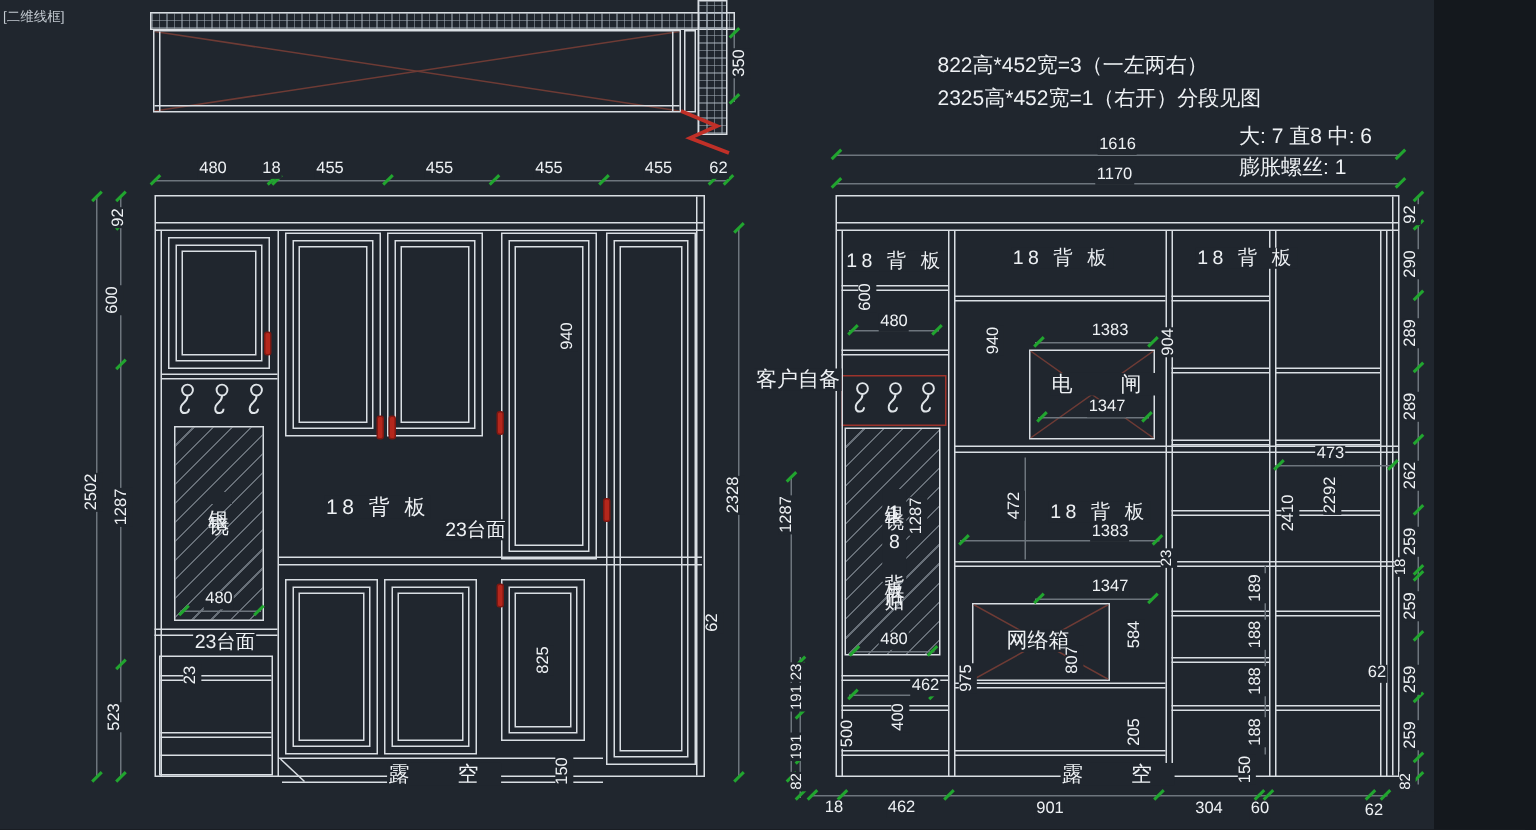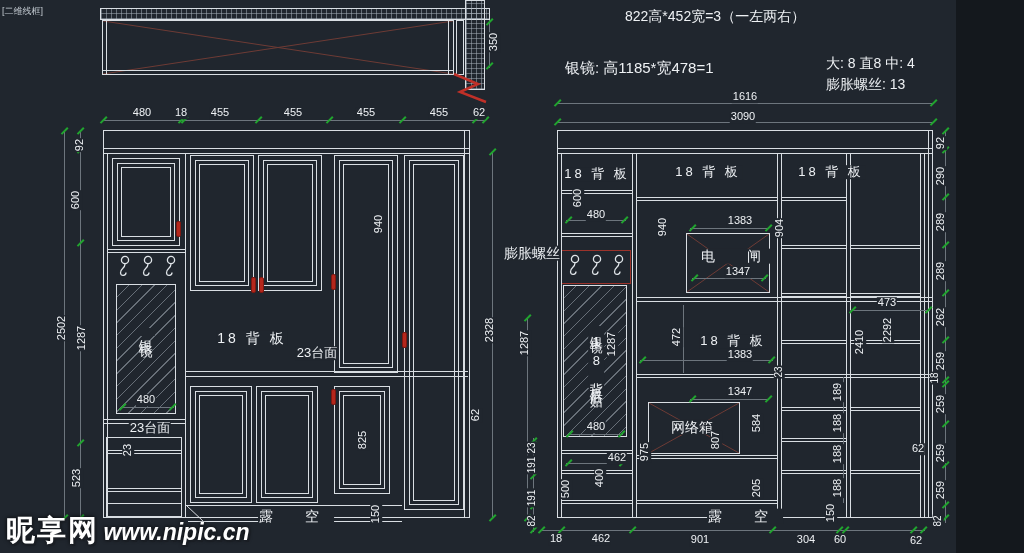--- a/index.html
+++ b/index.html
@@ -23,21 +23,21 @@
   .hook path,.hook circle{stroke:#dfe4e8;fill:none;stroke-width:1.3px;}
   .xsvg{position:absolute;inset:0;width:100%;height:100%;}
   .xsvg line{stroke:var(--xred);stroke-width:1;vector-effect:non-scaling-stroke;}
   .lh,.lv{position:absolute;background:var(--ln);}
   .dh,.dv{position:absolute;background:var(--dim);}
   .tick{position:absolute;background:var(--grn);transform:rotate(-45deg);}
   #anno .lbl{position:absolute;transform:translate(-50%,-50%);color:#eef1f4;font-size:11px;
              line-height:1.05;white-space:nowrap;background:var(--bg);padding:0 1px;}
   #anno .lbl.rot{transform:translate(-50%,-50%) rotate(-90deg);}
   #anno .lbl.vtext{writing-mode:vertical-rl;text-orientation:upright;letter-spacing:4px;}
-  .note{position:absolute;color:#eef1f4;font-size:14px;white-space:nowrap;}
+  .note{position:absolute;color:#eef1f4;font-size:14px;white-space:nowrap;margin-top:27px;}
   .note.big{font-size:15px;}
   .vp-label{position:absolute;left:2px;top:5px;color:#c3cad1;font-size:9px;}
   .wm-left{position:absolute;left:6px;top:511px;color:#fff;white-space:nowrap;
            text-shadow:2px 2px 0 #1a1e24,0 0 4px #000;}
   .wm-name{font-size:29px;font-weight:900;letter-spacing:2px;}
   .wm-url{font-size:23px;font-weight:800;font-style:italic;}
   .wm-bar{position:absolute;left:737px;top:524px;width:287px;height:21px;
           background:rgba(200,212,226,.26);color:#dde2e9;font-size:13px;
           display:flex;align-items:center;justify-content:flex-end;padding-right:8px;box-sizing:border-box;}
   .breaksvg{position:absolute;}
@@ -45,23 +45,23 @@
   .diagsvg line{stroke:var(--ln);stroke-width:1;}
 </style>
 </head>
 <body>
 
 <div id="canvas">
 
   <div class="vp-label">[二维线框]</div>
 
   <div class="note" style="left:625px;top:8px">822高*452宽=3（一左两右）</div>
-  <div class="note big" style="left:565px;top:59px">银镜: 高1185*宽478=1</div>
-  <div class="note" style="left:826px;top:55px">大: 8 直8 中: 4</div>
-  <div class="note" style="left:826px;top:76px">膨胀螺丝: 13</div>
+  <div class="note" style="left:625px;top:30px">2325高*452宽=1（右开）分段见图</div>
+  <div class="note" style="left:826px;top:55px">大: 7 直8 中: 6</div>
+  <div class="note" style="left:826px;top:76px">膨胀螺丝: 1</div>
 
   <div class="box hatch-grid" style="left:100px;top:8px;width:390px;height:12px"></div>
   <div class="box" style="left:102px;top:20px;width:352px;height:55px">
     <svg class="xsvg" viewBox="0 0 100 100" preserveAspectRatio="none">
       <line x1="0" y1="0" x2="100" y2="100"></line>
         <line x1="0" y1="100" x2="100" y2="0"></line>
     </svg>
   </div>
   <div class="box" style="left:456px;top:20px;width:8px;height:55px"></div>
   <div class="box hatch-grid" style="left:465px;top:0;width:20px;height:90px"></div>
@@ -336,23 +336,23 @@
       <span class="lbl rot" style="left: 379px; top: 224px;">940</span>
       <span class="lbl rot" style="left: 376px; top: 514px;">150</span>
       <span class="lbl" style="left: 296px; top: 516px; font-size: 14px; letter-spacing: 14px;">露 空</span>
       <span class="lbl rot" style="left: 476px; top: 415px;">62</span>
       <span class="lbl rot" style="left: 490px; top: 330px;">2328</span>
       <span class="lbl rot" style="left: 525px; top: 343px;">1287</span>
       <span class="lbl rot" style="left: 532px; top: 448px; font-size: 10px;">23</span>
       <span class="lbl rot" style="left: 532px; top: 465px; font-size: 10px;">191</span>
       <span class="lbl rot" style="left: 532px; top: 498px; font-size: 10px;">191</span>
       <span class="lbl rot" style="left: 532px; top: 521px; font-size: 10px;">82</span>
-      <span class="lbl" style="left: 532px; top: 253px; font-size: 14px;">膨胀螺丝</span>
+      <span class="lbl" style="left: 532px; top: 253px; font-size: 14px;">客户自备</span>
       <span class="lbl" style="left: 745px; top: 97px;">1616</span>
-      <span class="lbl" style="left: 743px; top: 117px;">3090</span>
+      <span class="lbl" style="left: 743px; top: 117px;">1170</span>
       <span class="lbl" style="left: 597px; top: 174px; font-size: 13px; letter-spacing: 3px;">18 背 板</span>
       <span class="lbl rot" style="left: 578px; top: 198px;">600</span>
       <span class="lbl" style="left: 596px; top: 215px;">480</span>
       <span class="lbl vtext" style="left: 596px; top: 357px; font-size: 13px;">银镜18背板后贴</span>
       <span class="lbl rot" style="left: 612px; top: 344px;">1287</span>
       <span class="lbl" style="left: 596px; top: 427px;">480</span>
       <span class="lbl" style="left: 617px; top: 458px;">462</span>
       <span class="lbl rot" style="left: 566px; top: 489px;">500</span>
       <span class="lbl rot" style="left: 600px; top: 478px;">400</span>
       <span class="lbl" style="left: 708px; top: 172px; font-size: 13px; letter-spacing: 3px;">18 背 板</span>
@@ -402,17 +402,13 @@
       <span class="lbl rot" style="left: 984px; top: 505px;">100</span>
       <span class="lbl" style="left: 556px; top: 539px;">18</span>
       <span class="lbl" style="left: 601px; top: 539px;">462</span>
       <span class="lbl" style="left: 700px; top: 540px;">901</span>
       <span class="lbl" style="left: 806px; top: 540px;">304</span>
       <span class="lbl" style="left: 840px; top: 540px;">60</span>
       <span class="lbl" style="left: 878px; top: 560px;">437</span>
       <span class="lbl" style="left: 916px; top: 541px;">62</span>
     </div>
 
-  <div class="wm-left">
-    <span class="wm-name">昵享网</span>
-    <span class="wm-url">www.nipic.cn</span>
-  </div>
 </div>
 
 </body></html>

